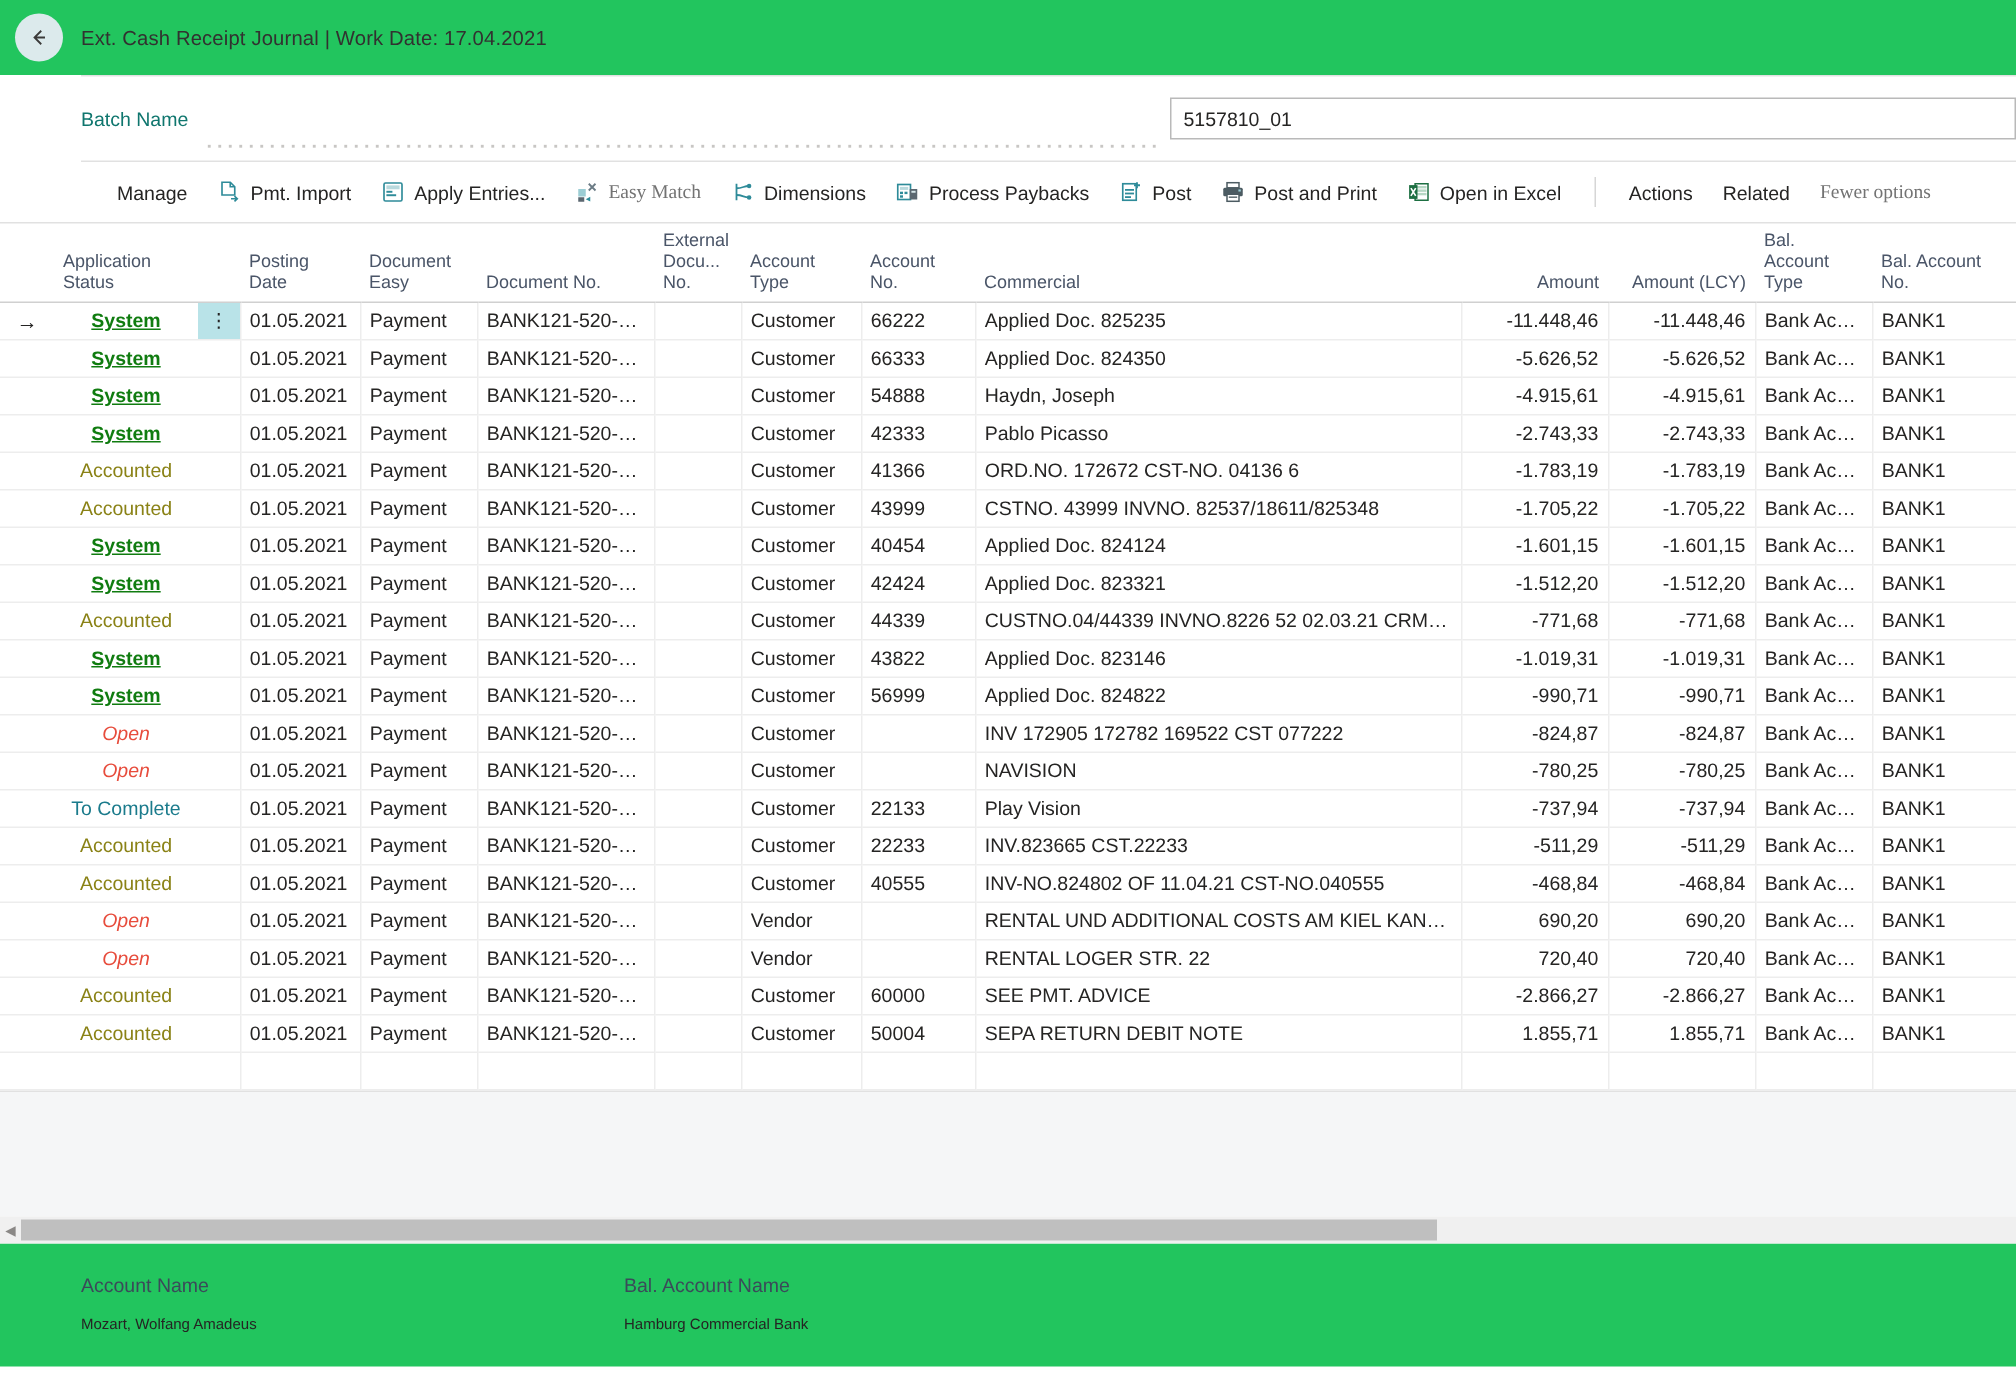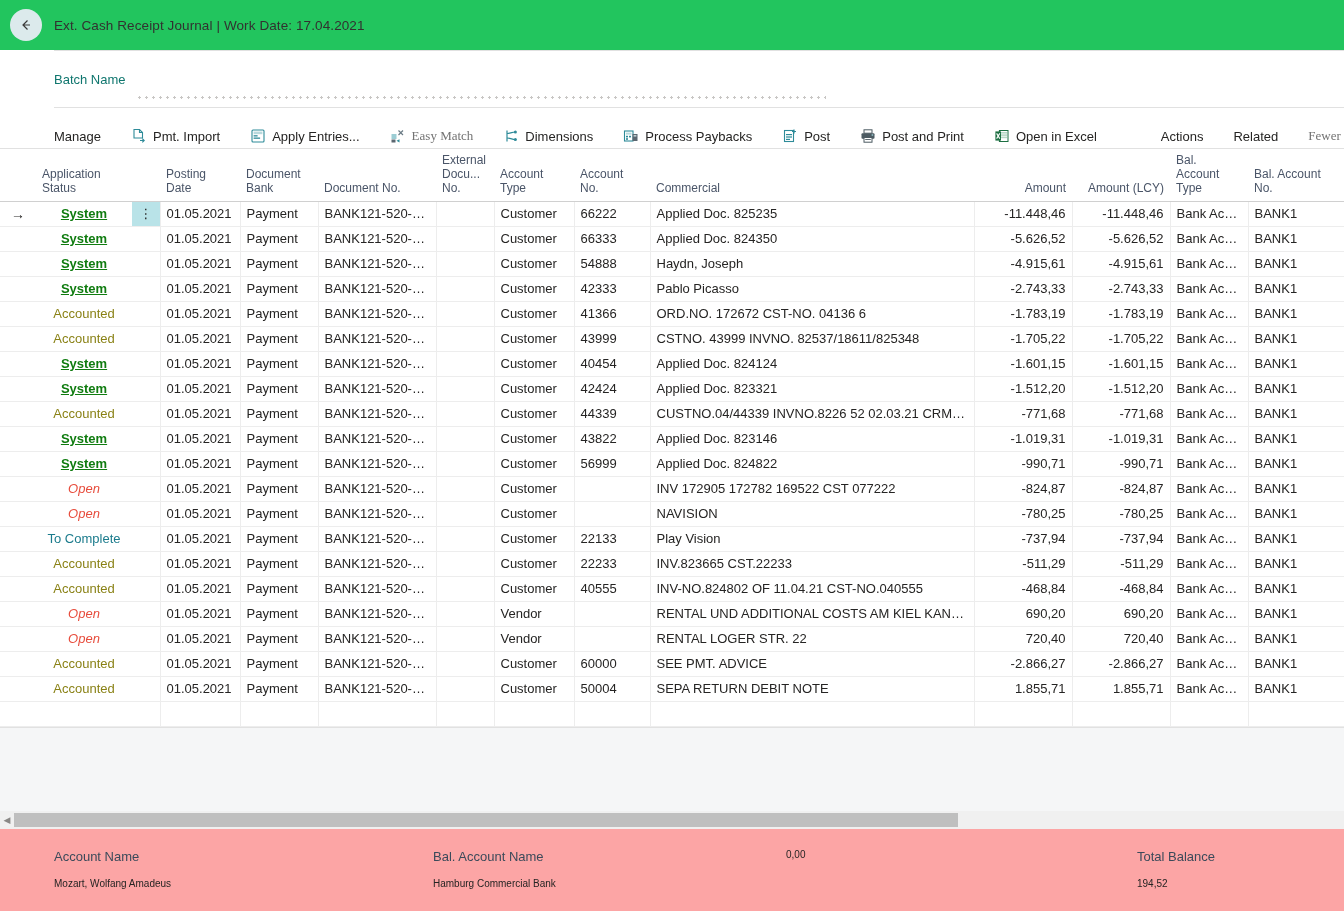--- a/index.html
+++ b/index.html
@@ -75,23 +75,23 @@
     font-family: "Liberation Sans", sans-serif;
     color: #252423;
     padding: 0 8px;
     outline: none;
   }
 
   
   .ribbon {
     height: 40px;
     display: flex;
-    align-items: flex-end;
-    padding-left: 54px;
-    gap: 10px;
+    align-items: center;
+    padding-left: 78px;
+    gap: 0px;
     font-size: 13px;
   }
   .ribbon-item {
     display: flex;
     align-items: center;
     gap: 6px;
     padding: 4px 10px;
     color: #252423;
     white-space: nowrap;
     cursor: pointer;
@@ -203,25 +203,24 @@
   }
   .hscroll .thumb {
     height: 14px;
     width: 944px;
     background: #bfbfbf;
     cursor: pointer;
   }
 
   
   .footer {
-    background: #fca5a5;
+    background: #22c55e;
     padding: 20px 0 0 54px;
     display: flex;
     height: 82px;
-    gap: 17px;
   }
   .fcol { }
   .fcol .flabel {
     font-size: 13px;
     color: #3b4a5a;
     margin-bottom: 14px;
   }
   .fcol .fvalue {
     font-size: 10px;
     color: #252423;
@@ -242,20 +241,21 @@
       </svg>
     </span>
   </div>
   <div class="page-title">Ext. Cash Receipt Journal | Work Date: 17.04.2021</div>
 </div>
 <div class="hr"></div>
 
 <div class="batchrow">
   <div class="batch-label">Batch Name</div>
   <div class="dots"></div>
+  <input class="batch-input" type="text" value="5157810_01" style="">
 </div>
 <div class="hr"></div>
 
 <div class="ribbon">
 
   <div class="ribbon-item first">
     <span>Manage</span>
   </div>
 
   <div class="ribbon-item">
@@ -391,21 +391,21 @@
         <col class="c-amtlcy">
       <col class="c-baltype">
         <col class="c-balno">
     </colgroup>
     <thead>
       <tr>
         <th></th>
         <th>Application Status</th>
         <th></th>
         <th>Posting Date</th>
-        <th>Document Bank</th>
+        <th>Document Easy</th>
         <th>Document No.</th>
         <th>External Docu... No.</th>
         <th>Account Type</th>
         <th>Account No.</th>
         <th>Commercial</th>
         <th class="num">Amount</th>
         <th class="num">Amount (LCY)</th>
         <th>Bal. Account Type</th>
         <th>Bal. Account No.</th>
       </tr>
@@ -761,19 +761,14 @@
 <div class="footer">
   <div class="fcol fc1">
     <div class="flabel">Account Name</div>
     <div class="fvalue">Mozart, Wolfang Amadeus</div>
   </div>
   <div class="fcol fc2">
     <div class="flabel">Bal. Account Name</div>
     <div class="fvalue">Hamburg Commercial Bank</div>
   </div>
   <div class="fcol fc3">
-    <div class="fvalue">0,00</div>
-  </div>
-  <div class="fcol fc4">
-    <div class="flabel">Total Balance</div>
-    <div class="fvalue">194,52</div>
   </div>
 </div>
 
 </body></html>

